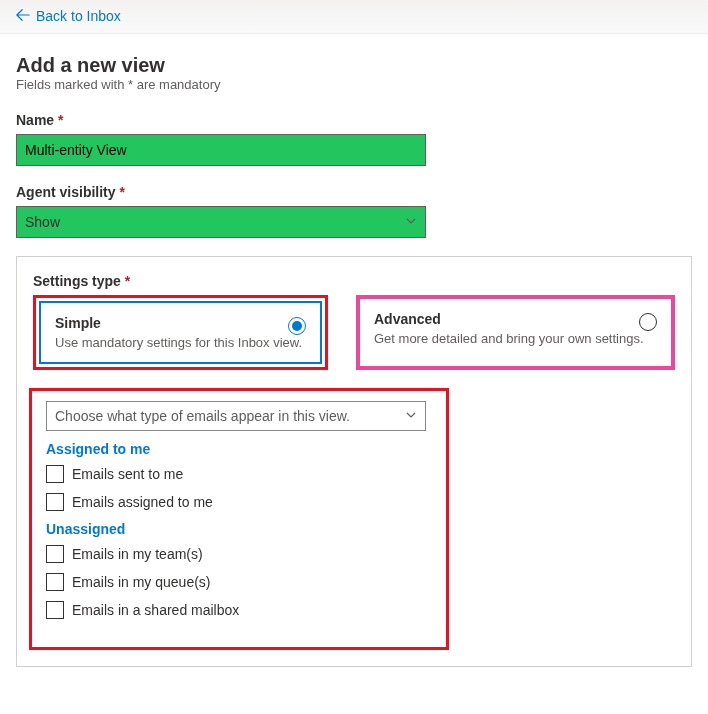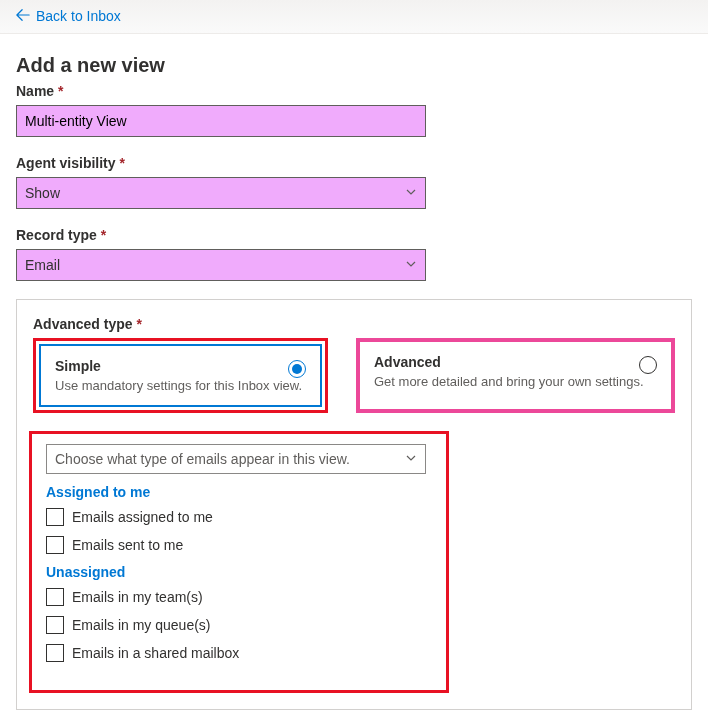--- a/index.html
+++ b/index.html
@@ -27,21 +27,20 @@
       align-items: flex-start;
       gap: 6px;
       cursor: pointer;
     }
     .content {
       padding: 20px 16px;
     }
     h1 {
       font-size: 20px;
       font-weight: 600;
-      margin-bottom: 6px;
     }
     .mandatory-note {
       font-size: 13px;
       color: #605e5c;
       margin-bottom: 20px;
     }
     .field-group {
       margin-bottom: 18px;
     }
     .label {
@@ -53,21 +52,21 @@
     .req {
       color: #a4262c;
     }
     .text-input, .select-input {
       width: 410px;
       height: 32px;
       border: 1px solid #605e5c;
       padding: 0 8px;
       font-size: 14px;
       font-family: inherit;
-      background: #f0abfc;
+      background: #22c55e;
       display: flex;
       align-items: center;
       justify-content: space-between;
       cursor: pointer;
     }
     .text-input {
       cursor: text;
     }
     .chevron {
       color: #605e5c;
@@ -198,20 +197,21 @@
       <svg width="14" height="14" viewBox="0 0 16 16">
           <path d="M7 2 L1 8 L7 14 M1 8 H15" stroke="#0078d4" stroke-width="1.4" fill="none" stroke-linecap="round" stroke-linejoin="round"></path>
         </svg>
     </span>
     <span>Back to Inbox</span>
   </a>
 </div>
 
 <div class="content">
   <h1>Add a new view</h1>
+  <p class="mandatory-note">Fields marked with * are mandatory</p>
 
   <div class="field-group">
     <label class="label">
       <span>Name</span> <span class="req">*</span>
     </label>
     <input class="text-input" type="text" value="Multi-entity View" style="">
   </div>
 
   <div class="field-group">
     <label class="label">
@@ -220,37 +220,24 @@
     <div class="select-input">
       <span>Show</span>
       <span class="chevron">
         <svg width="12" height="12" viewBox="0 0 12 12">
             <path d="M2 4 L6 8 L10 4" stroke="#605e5c" stroke-width="1.2" fill="none"></path>
           </svg>
       </span>
     </div>
   </div>
 
-  <div class="field-group">
-    <label class="label">
-      <span>Record type</span> <span class="req">*</span>
-    </label>
-    <div class="select-input">
-      <span>Email</span>
-      <span class="chevron">
-        <svg width="12" height="12" viewBox="0 0 12 12">
-            <path d="M2 4 L6 8 L10 4" stroke="#605e5c" stroke-width="1.2" fill="none"></path>
-          </svg>
-      </span>
-    </div>
-  </div>
 
   <div class="settings-panel">
     <label class="label">
-      <span>Advanced type</span> <span class="req">*</span>
+      <span>Settings type</span> <span class="req">*</span>
     </label>
 
     <div class="radio-row">
       <div class="highlight-red" style="flex:1;">
         <div class="radio-card selected">
           <div class="title">Simple</div>
           <div class="desc">Use mandatory settings for this Inbox view.</div>
           <div class="radio-circle checked"></div>
         </div>
       </div>
@@ -268,25 +255,25 @@
           <svg width="12" height="12" viewBox="0 0 12 12">
               <path d="M2 4 L6 8 L10 4" stroke="#605e5c" stroke-width="1.2" fill="none"></path>
             </svg>
         </span>
       </div>
 
       <div>
         <div class="group-header">Assigned to me</div>
         <div class="checkbox-row">
           <div class="checkbox-box"></div>
+          <span class="checkbox-label">Emails sent to me</span>
+        </div>
+        <div class="checkbox-row">
+          <div class="checkbox-box"></div>
           <span class="checkbox-label">Emails assigned to me</span>
-        </div>
-        <div class="checkbox-row">
-          <div class="checkbox-box"></div>
-          <span class="checkbox-label">Emails sent to me</span>
         </div>
       </div>
 
       <div>
         <div class="group-header">Unassigned</div>
         <div class="checkbox-row">
           <div class="checkbox-box"></div>
           <span class="checkbox-label">Emails in my team(s)</span>
         </div>
         <div class="checkbox-row">

